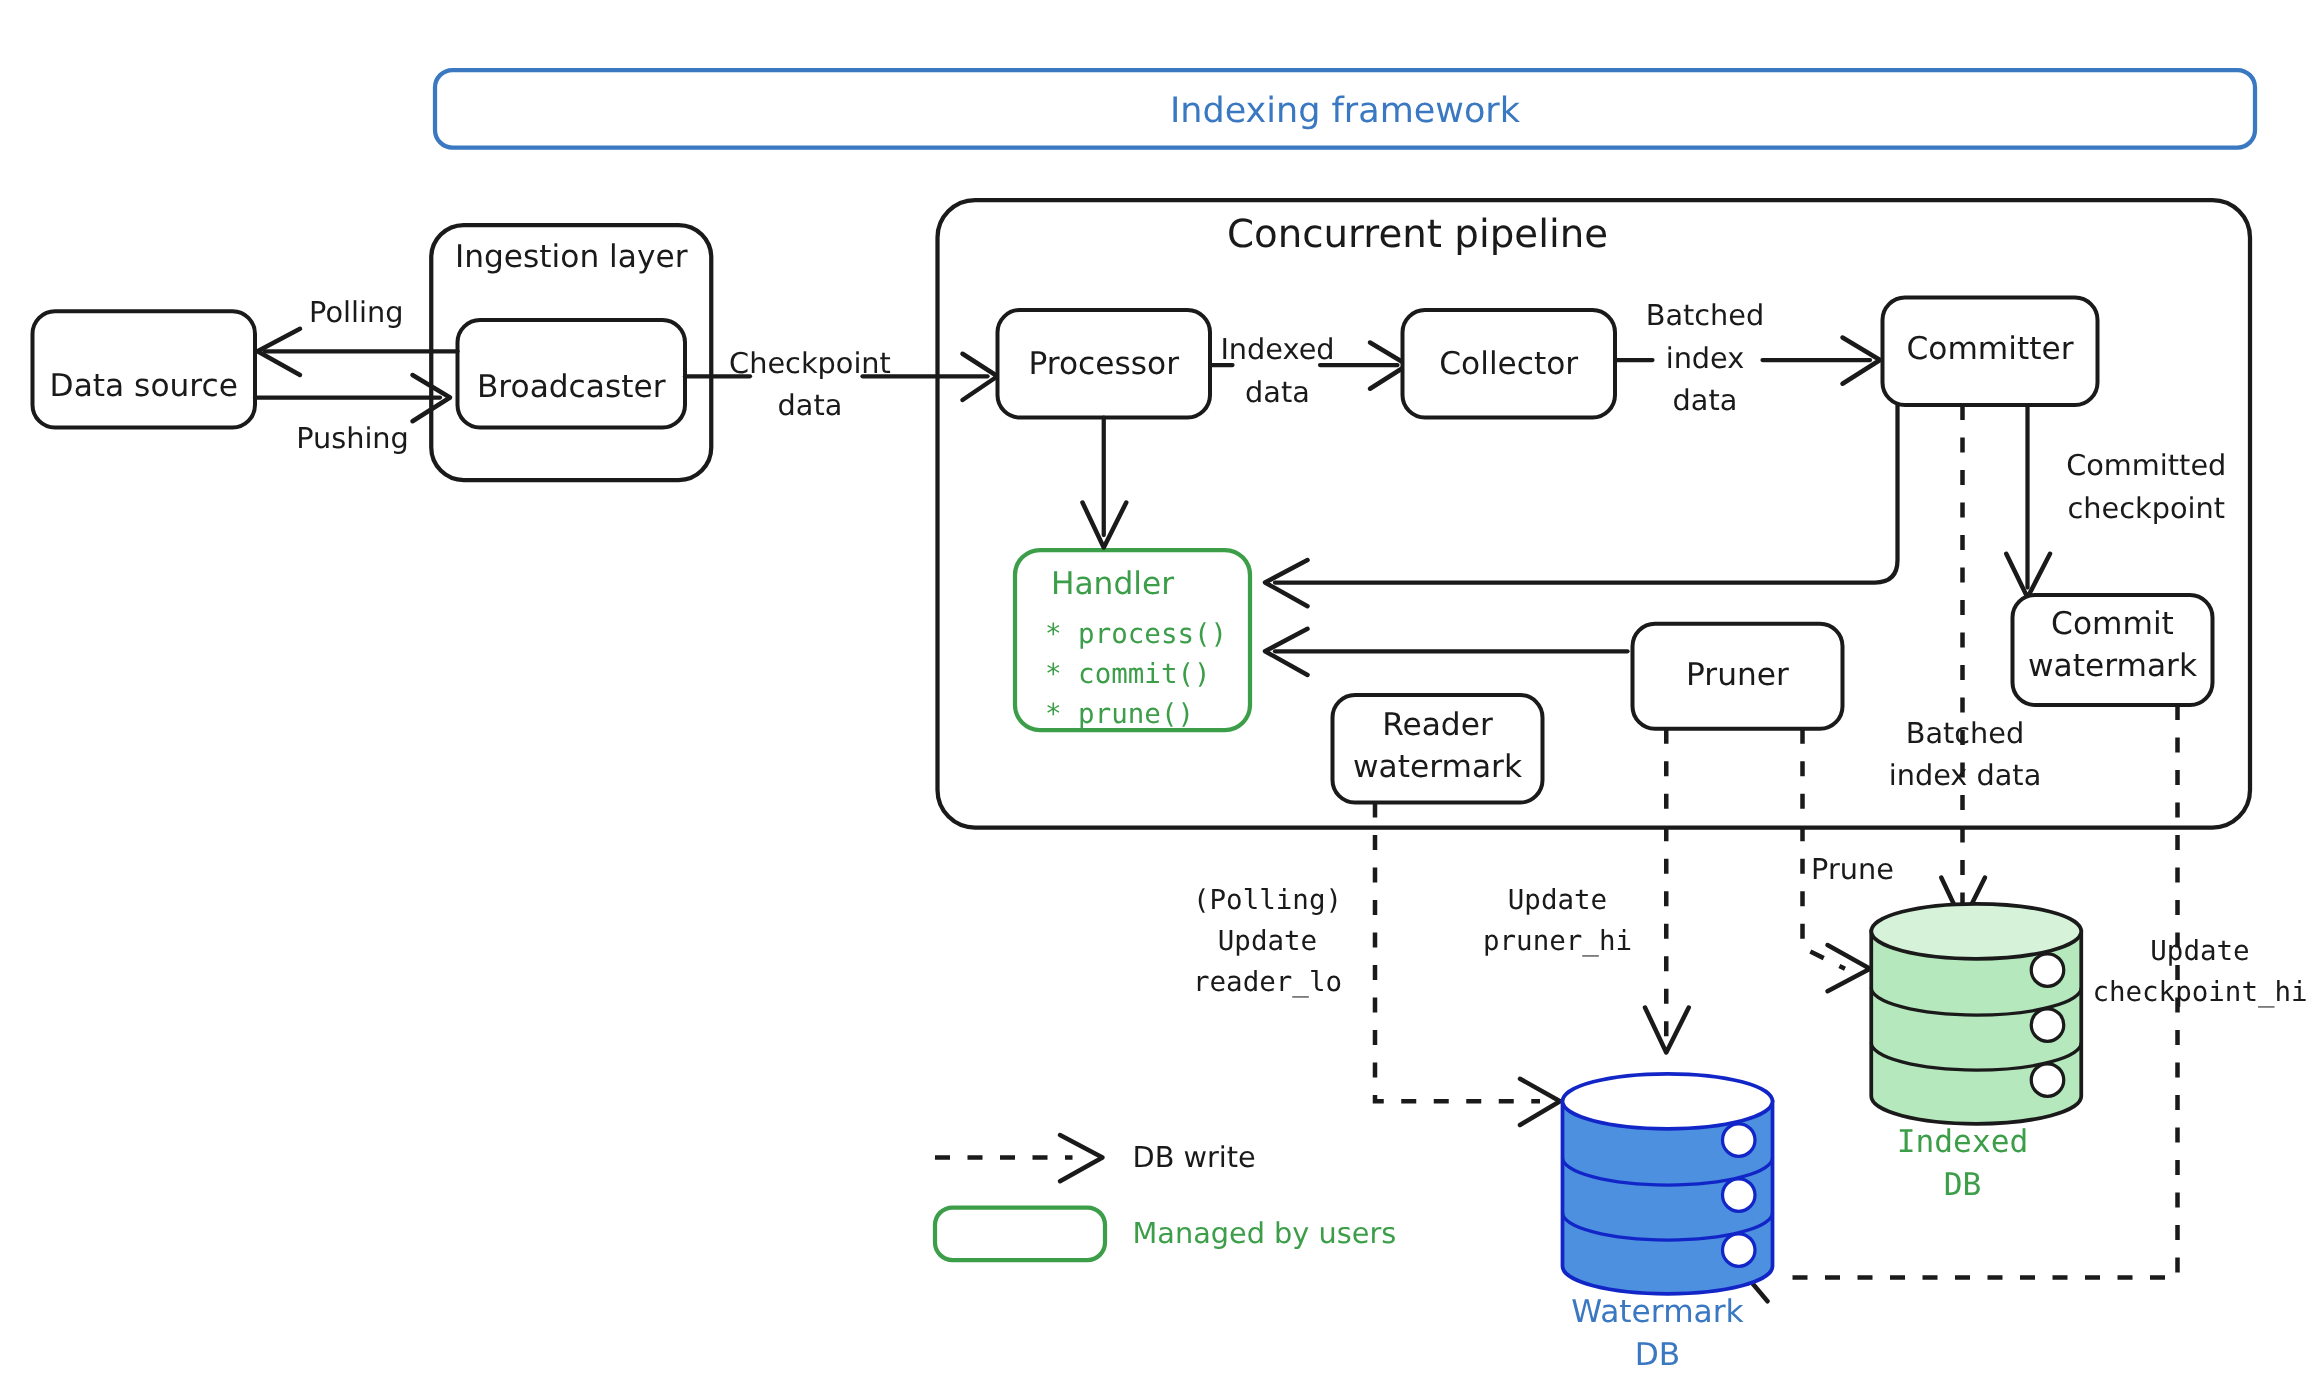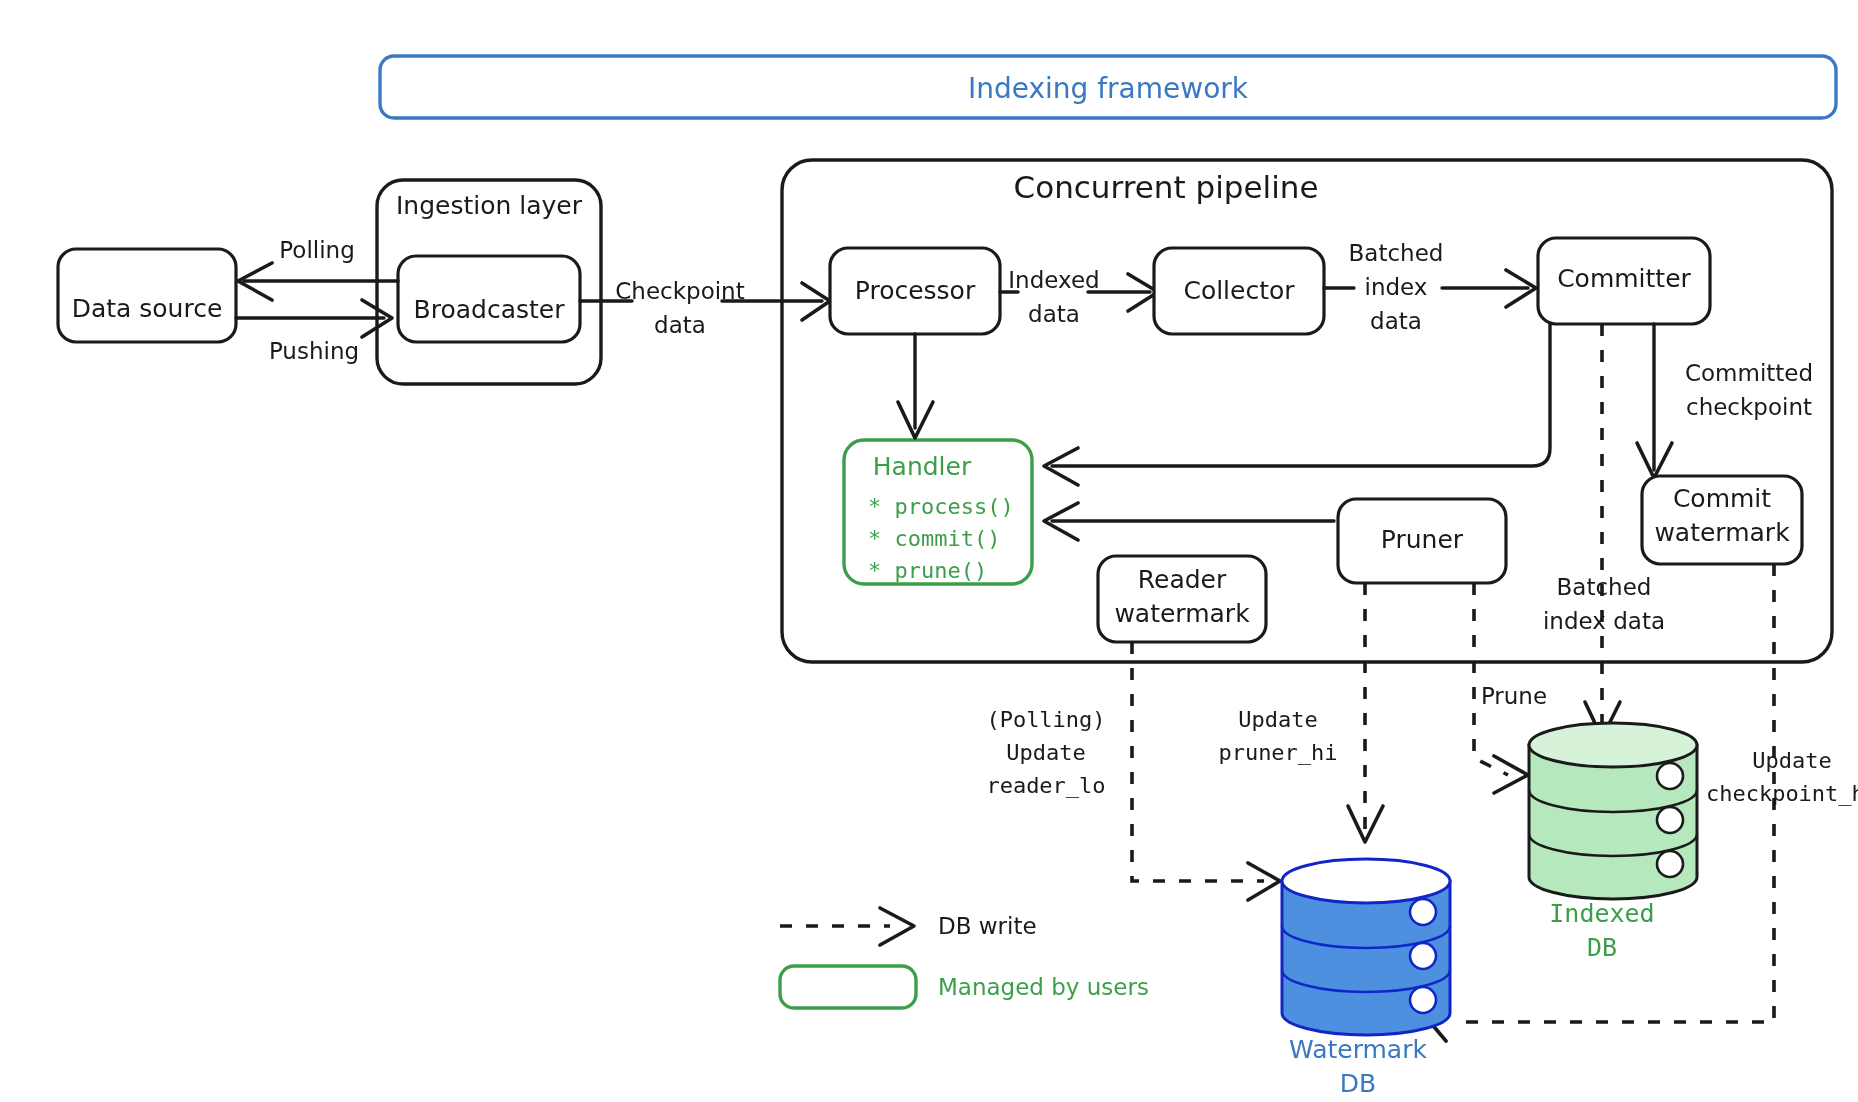--- a/index.html
+++ b/index.html
@@ -11,21 +11,20 @@
     width: 1858px;
     height: 1102px;
     overflow: hidden;
     font-family: "DejaVu Sans", sans-serif;
   }
   #diagram-root {
     position: relative;
     width: 1496px;
     height: 1102px;
     background: #ffffff;
-    margin-left: 32px;
   }
   svg#scene {
     display: block;
     width: 1858px;
     height: 1102px;
   }
   .node-box {
     fill: #ffffff;
     stroke: #1a1a1a;
     stroke-width: 3.2;

